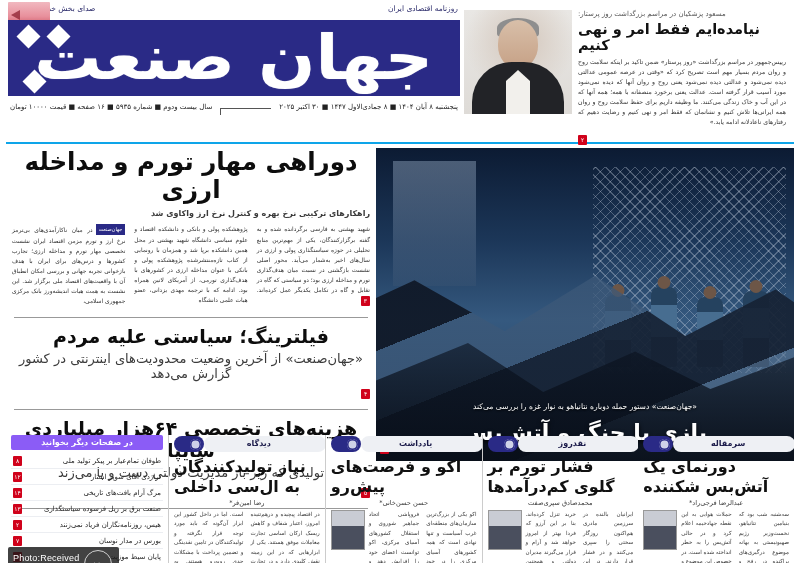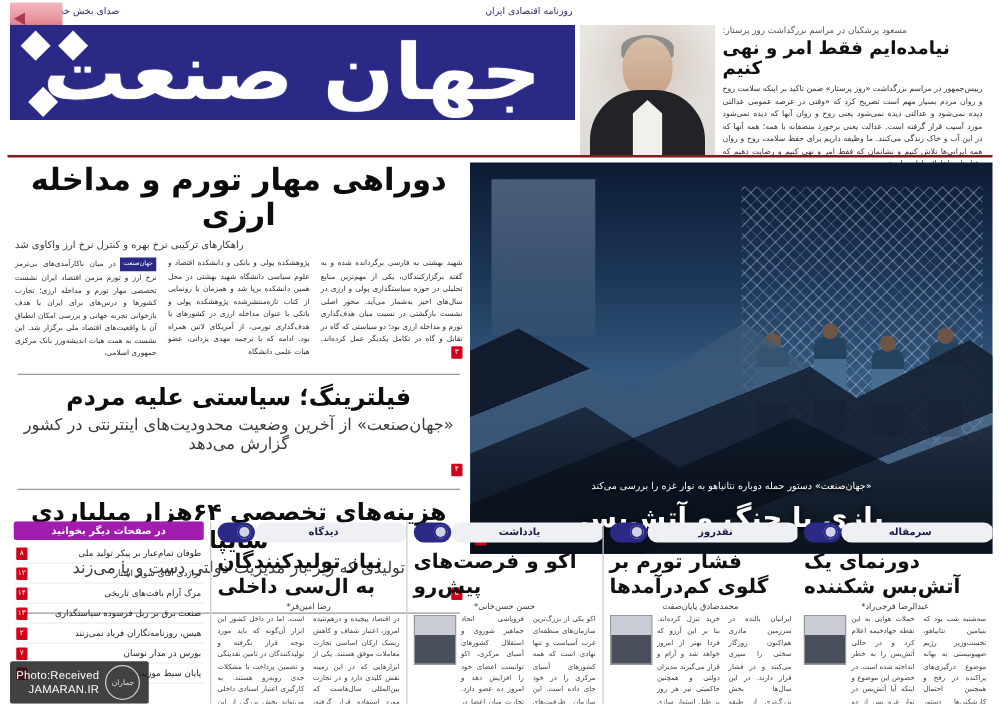--- a/index.html
+++ b/index.html
@@ -145,21 +145,21 @@
     left: 0;
     top: -1px;
     width: 1px;
     height: 7px;
     background: #555;
   }
 
   
   .top-article {
     flex: 1;
-    padding: 20px 8px 0 2px;
+    padding: 10px 8px 0 2px;
     display: flex;
     flex-direction: row-reverse;
     position: relative;
   }
   .ta-text {
     flex: 1;
     padding-left: 4px;
   }
   .ta-kicker {
     font-size: 7px;
@@ -245,46 +245,47 @@
     text-align: center;
     vertical-align: middle;
     border-radius: 1px;
   }
 
   
   .middle {
     display: flex;
     flex-direction: row-reverse;
     height: 283px;
-    margin-top: 2px;
-    border-top: 2px solid #7f1d1d;
+    margin-top: 20px;
+    border-top: 2px solid #0ea5e9;
     padding-top: 4px;
   }
 
   
   .lead-col {
     width: 358px;
     padding: 0 4px 0 6px;
     display: flex;
     flex-direction: column;
   }
   .lead-headline {
     font-size: 24.5px;
     font-weight: bold;
     text-align: center;
     letter-spacing: -1px;
     color: #0d0d0d;
     line-height: 1.15;
   }
   .lead-sub {
     font-size: 8px;
-    text-align: left;
+    text-align: right;
     color: #3a3a3a;
     margin: 5px 0 6px 0;
     letter-spacing: -.2px;
+    font-weight: bold;
   }
   .lead-cols {
     display: flex;
     flex-direction: row-reverse;
     gap: 9px;
     font-size: 5.9px;
     line-height: 1.72;
     color: #2e2e2e;
     text-align: justify;
     padding-bottom: 4px;
@@ -436,21 +437,21 @@
     border-left: 1px solid #ccc;
     position: relative;
     overflow: hidden;
   }
   .bcol:last-child { border-left: none; }
   .bcol.promo { flex: 0 0 152px; border-left: none; }
 
   .sec-head {
     display: flex;
     flex-direction: row-reverse;
-    align-items: center;
+    align-items: flex-end;
     height: 17px;
     margin-bottom: 5px;
   }
   .sec-icon {
     width: 30px;
     height: 16px;
     background: #2a2a86;
     border-radius: 8px;
     position: relative;
     flex: none;
@@ -511,21 +512,21 @@
     width: 32px;
     height: 38px;
     background: linear-gradient(180deg,#c9ccd4 0 40%, #4a4f5e 40% 100%);
     border: 1px solid #999;
     float: left;
     margin: 0 4px 2px 0;
   }
 
   
   .promo-head {
-    background: #a21caf;
+    background: #8b5cf6;
     color: #fff;
     font-size: 8px;
     font-weight: bold;
     text-align: center;
     height: 15px;
     line-height: 15px;
     border-radius: 2px;
     margin-bottom: 3px;
   }
   .promo-item {
@@ -594,20 +595,25 @@
         <div class="lb-text">جهان صنعت</div>
       </div>
 
       <div class="nameplate">
         <div class="dia d1"></div>
         <div class="dia d2"></div>
         <div class="dia d3"></div>
         <div class="np-text">جهان صنعت</div>
       </div>
 
+      <div class="masthead-botrow">
+        <div class="mb-item">سال بیست ودوم ■ شماره ۵۹۳۵ ■ ۱۶ صفحه ■ قیمت ۱۰۰۰۰ تومان</div>
+        <div class="mb-rule left-hook"></div>
+        <div class="mb-item">پنجشنبه ۸ آبان ۱۴۰۴ ■ ۸ جمادی‌الاول ۱۴۴۷ ■ ۳۰ اکتبر ۲۰۲۵</div>
+      </div>
     </div>
 
     <div class="top-article">
       <div class="ta-photo">
         <div class="hair"></div>
         <div class="head"></div>
         <div class="suit"></div>
         <div class="shirt"></div>
       </div>
       <div class="ta-text">
@@ -737,21 +743,21 @@
       <div class="author-photo"></div>
       <div class="art-body">اکو یکی از بزرگ‌ترین سازمان‌های منطقه‌ای غرب آسیاست و تنها نهادی است که همه کشورهای آسیای مرکزی را در خود جای داده است. این سازمان ظرفیت‌های گسترده‌ای برای همکاری‌های منطقه‌ای دارد که هنوز به‌درستی فعال نشده است. پس از فروپاشی اتحاد جماهیر شوروی و استقلال کشورهای آسیای مرکزی، اکو توانست اعضای خود را افزایش دهد و امروز ده عضو دارد. تجارت میان اعضا در سال‌های اخیر رشد داشته اما همچنان از ظرفیت واقعی فاصله دارد.</div>
     </div>
 
     <div class="bcol">
       <div class="sec-head">
         <div class="sec-icon"></div>
         <div class="sec-label">نقدروز</div>
       </div>
       <div class="art-title">فشار تورم بر گلوی کم‌درآمدها</div>
-      <div class="art-author">محمدصادق پایان‌صفت</div>
+      <div class="art-author">محمدصادق سپری‌صفت</div>
       <div class="author-photo"></div>
       <div class="art-body">ایرانیان بالنده در سرزمین مادری هم‌اکنون روزگار سختی را سپری می‌کنند و در فشار قرار دارند. در این سال‌ها بخش بزرگ‌تری از طبقه متوسط از دست رفته و بخش بیشتری از این گروه‌ها از نظر سطح درآمد و قدرت خرید تنزل کرده‌اند. بنا بر این آرزو که فردا بهتر از امروز خواهد شد و آرام و قرار می‌گیرند مدیران دولتی و همچنین حاکمیتی نیز هر روز بر طبل استوار سازی شهروندان می‌کوبند و از همین بابت در سال ۱۴۰۴ پیش از آنکه طرح نوآوری‌های تازه،</div>
     </div>
 
     <div class="bcol">
       <div class="sec-head">
         <div class="sec-icon"></div>
         <div class="sec-label">سرمقاله</div>
       </div>
       <div class="art-title">دورنمای یک آتش‌بس شکننده</div>

